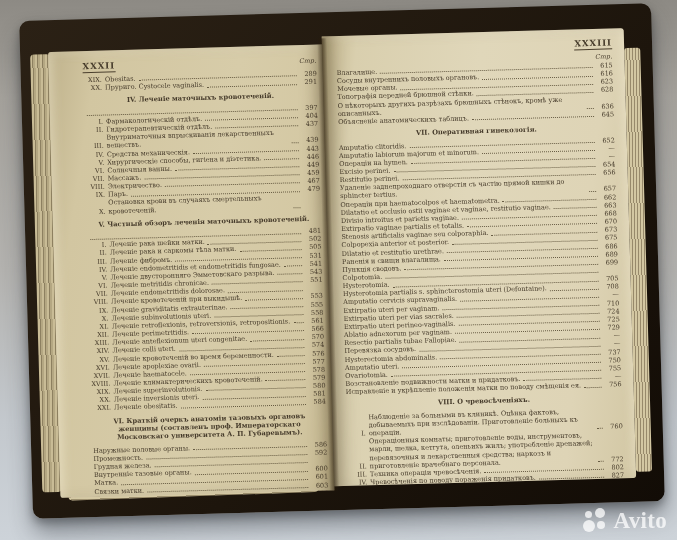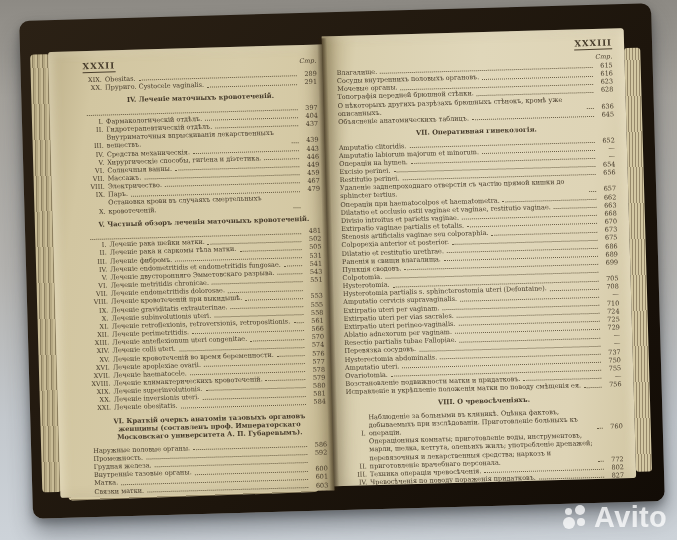--- a/index.html
+++ b/index.html
@@ -43,21 +43,21 @@
   .toc-dots{flex:1 1 8px;min-width:6px;border-bottom:1.2px dotted rgba(74,62,40,.8);margin:0 3px 1.8px 3px;}
   .toc-page{flex:none;min-width:17px;text-align:right;}
 
   .wm{position:absolute;right:10px;bottom:6px;display:flex;align-items:center;gap:5px;opacity:.85;}
   .wm-logo{position:relative;width:26px;height:26px;}
   .wm-logo i{position:absolute;border-radius:50%;background:rgba(255,255,255,.88);}
   .wm-d1{width:7px;height:7px;left:2px;top:3px;}
   .wm-d2{width:12px;height:12px;left:0;top:12px;}
   .wm-d3{width:10px;height:10px;left:12px;top:0;}
   .wm-d4{width:8px;height:8px;left:14px;top:13px;}
-  .wm-text{font-family:Liberation Sans, sans-serif;font-weight:bold;font-size:29px;color:rgba(255,255,255,.88);letter-spacing:.3px;}
+  .wm-text{font-family:Liberation Serif, serif;font-weight:bold;font-size:23px;color:rgba(255,255,255,.88);letter-spacing:.3px;}
 </style>
 </head>
 <body>
 
 <div class="backdrop">
   <div class="book">
     <div class="edge-left"></div>
     <div class="edge-right"></div>
     <div class="fan-bottom"></div>
 

